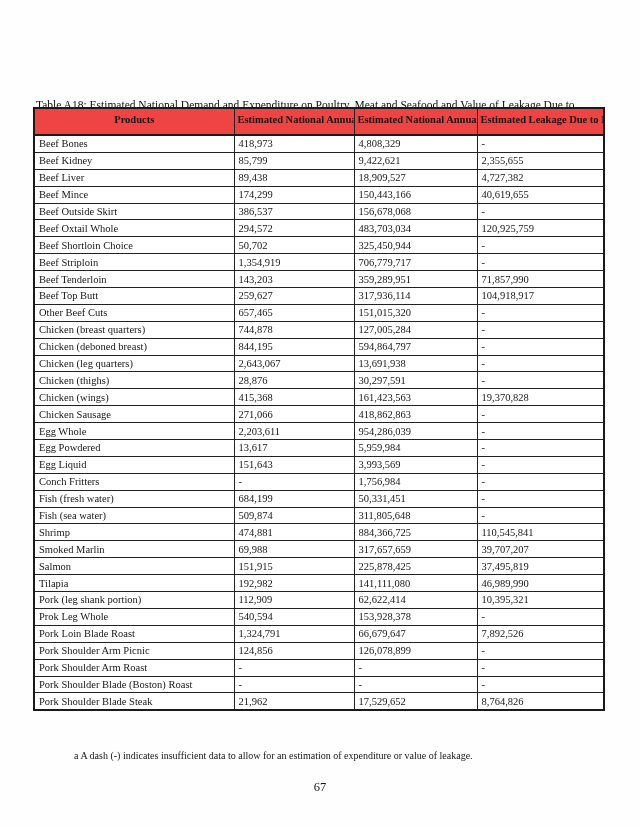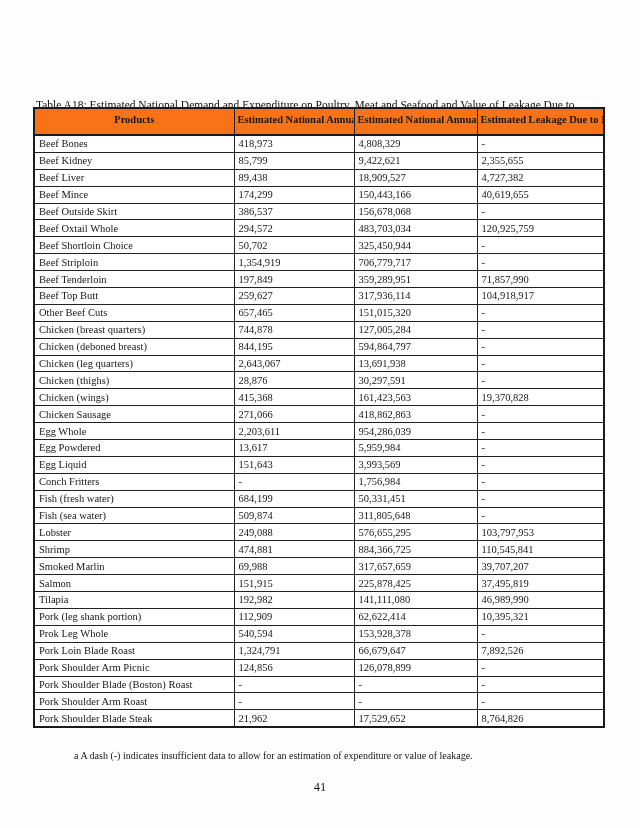--- a/index.html
+++ b/index.html
@@ -40,21 +40,21 @@
     table-layout: fixed;
     border: 2px solid #1a1a1a;
   }
   table.data-table th,
   table.data-table td {
     border: 1px solid #222222;
     overflow: hidden;
     white-space: nowrap;
   }
   table.data-table thead th {
-    background: #f97316;
+    background: #ef4444;
     font-weight: bold;
     font-size: 10.5px;
     line-height: 13px;
     vertical-align: top;
     padding: 4px 3px 8px 3px;
     border-bottom: 2px solid #1a1a1a;
   }
   table.data-table tbody td {
     font-size: 10.5px;
     line-height: 13px;
@@ -156,21 +156,21 @@
           <td>-</td>
         </tr>
         <tr>
           <td>Beef Striploin</td>
           <td>1,354,919</td>
           <td>706,779,717</td>
           <td>-</td>
         </tr>
         <tr>
           <td>Beef Tenderloin</td>
-          <td>197,849</td>
+          <td>143,203</td>
           <td>359,289,951</td>
           <td>71,857,990</td>
         </tr>
         <tr>
           <td>Beef Top Butt</td>
           <td>259,627</td>
           <td>317,936,114</td>
           <td>104,918,917</td>
         </tr>
         <tr>
@@ -245,26 +245,20 @@
           <td>50,331,451</td>
           <td>-</td>
         </tr>
         <tr>
           <td>Fish (sea water)</td>
           <td>509,874</td>
           <td>311,805,648</td>
           <td>-</td>
         </tr>
         <tr>
-          <td>Lobster</td>
-          <td>249,088</td>
-          <td>576,655,295</td>
-          <td>103,797,953</td>
-        </tr>
-        <tr>
           <td>Shrimp</td>
           <td>474,881</td>
           <td>884,366,725</td>
           <td>110,545,841</td>
         </tr>
         <tr>
           <td>Smoked Marlin</td>
           <td>69,988</td>
           <td>317,657,659</td>
           <td>39,707,207</td>
@@ -299,40 +293,40 @@
           <td>66,679,647</td>
           <td>7,892,526</td>
         </tr>
         <tr>
           <td>Pork Shoulder Arm Picnic</td>
           <td>124,856</td>
           <td>126,078,899</td>
           <td>-</td>
         </tr>
         <tr>
+          <td>Pork Shoulder Arm Roast</td>
+          <td>-</td>
+          <td>-</td>
+          <td>-</td>
+        </tr>
+        <tr>
           <td>Pork Shoulder Blade (Boston) Roast</td>
-          <td>-</td>
-          <td>-</td>
-          <td>-</td>
-        </tr>
-        <tr>
-          <td>Pork Shoulder Arm Roast</td>
           <td>-</td>
           <td>-</td>
           <td>-</td>
         </tr>
         <tr>
           <td>Pork Shoulder Blade Steak</td>
           <td>21,962</td>
           <td>17,529,652</td>
           <td>8,764,826</td>
         </tr>
       </tbody>
   </table>
 
   <div class="footnote">
     <span>a</span>
     <span>A dash (-) indicates insufficient data to allow for an estimation of expenditure or value of leakage.</span>
   </div>
 
-  <div class="page-number">41</div>
+  <div class="page-number">67</div>
 
 </div>
 
 </body></html>

